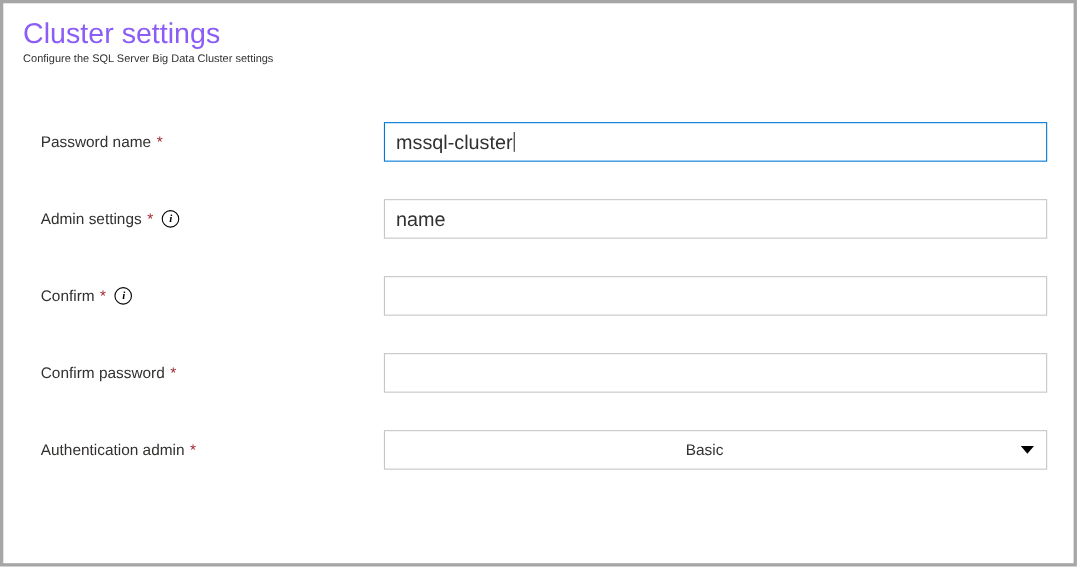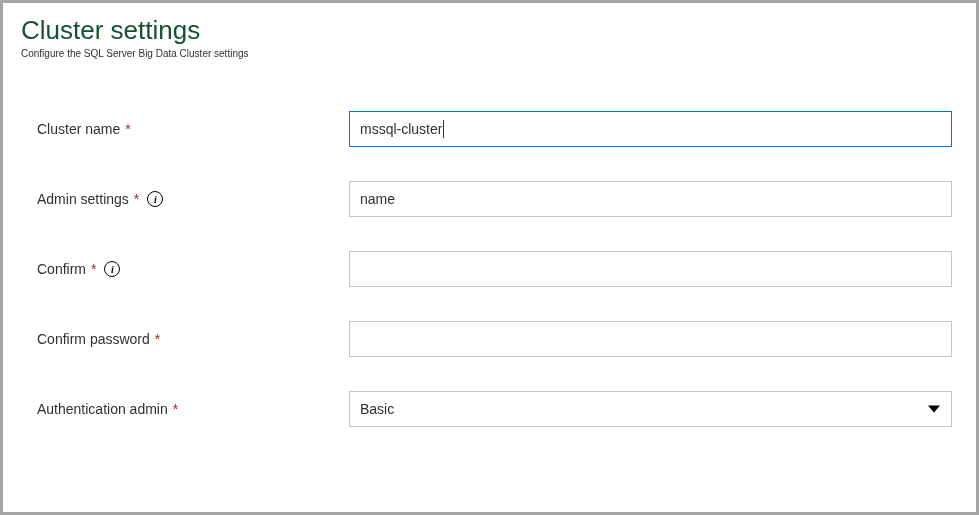--- a/index.html
+++ b/index.html
@@ -20,21 +20,21 @@
     }
     .step-label {
       font-size: 14px;
       color: #323130;
       margin-bottom: 14px;
       font-weight: 400;
     }
     .page-title {
       font-size: 26px;
       font-weight: 300;
-      color: #14532d;
+      color: #8b5cf6;
       margin-bottom: 2px;
     }
     .page-subtitle {
       font-size: 10px;
       color: #323130;
       font-weight: 400;
       margin-bottom: 52px;
     }
     .form-row {
       display: flex;
@@ -97,55 +97,56 @@
       border-top: 7px solid #000;
     }
     .select-wrap {
       flex: 1;
       position: relative;
       margin-right: 6px;
     }
     .select-wrap .form-select {
       margin-right: 0;
       width: 100%;
+      justify-content: center;
     }
     .caret {
       display: inline-block;
       width: 1px;
       height: 18px;
       background: #323130;
       vertical-align: middle;
       margin-left: 1px;
     }
     .input-display {
       flex: 1;
       height: 36px;
       border: 1px solid #c8c6c4;
-      font-size: 14px;
+      font-size: 18px;
       padding: 0 10px;
       font-family: inherit;
       color: #323130;
       display: flex;
       align-items: center;
       margin-right: 6px;
     }
     .input-display.focused {
       border: 1px solid #0078d4;
     }
   </style>
 </head>
 <body>
 
 <div class="container">
   <h1 class="page-title">Cluster settings</h1>
   <div class="page-subtitle">Configure the SQL Server Big Data Cluster settings</div>
 
   <div class="form-row">
     <div class="form-label-wrap">
-      <span>Cluster name</span>
+      <span>Password name</span>
       <span class="required">*</span>
     </div>
     <div class="input-display focused">
       <span>mssql-cluster</span>
         <span class="caret"></span>
     </div>
   </div>
 
   <div class="form-row">
     <div class="form-label-wrap">

